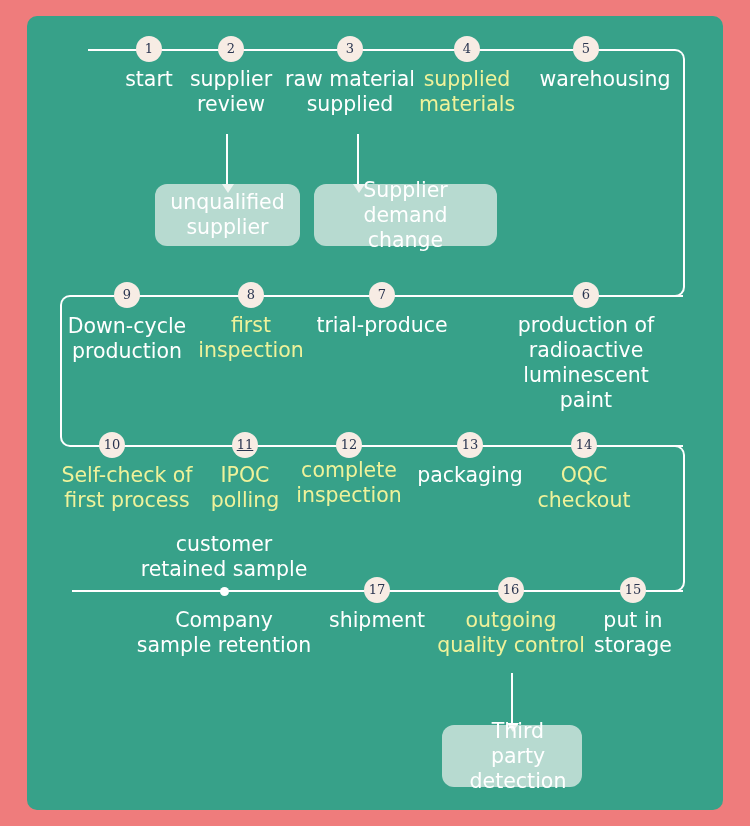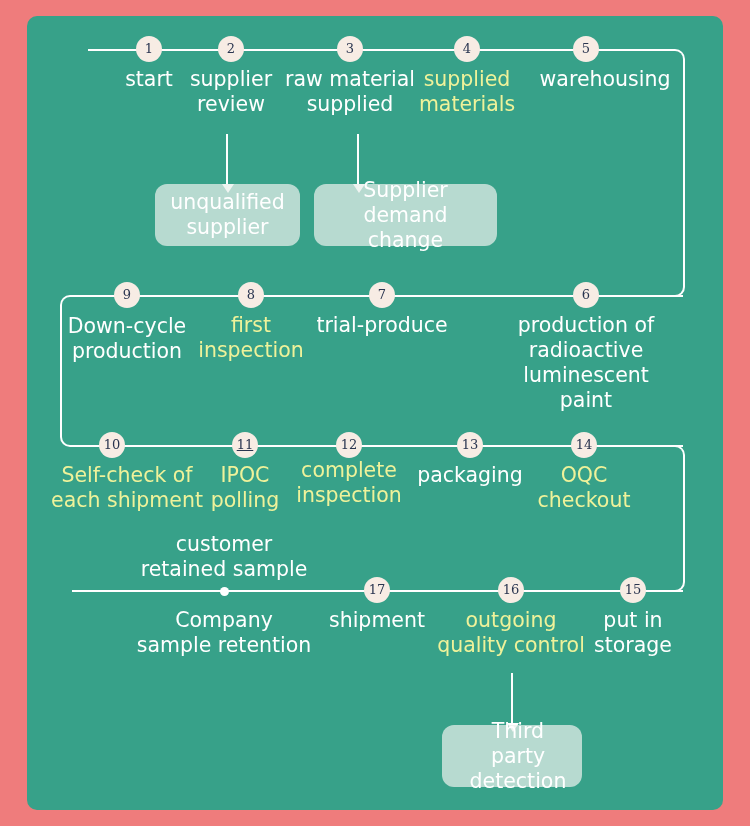--- a/index.html
+++ b/index.html
@@ -189,21 +189,21 @@
     <div class="label" style="left:559px; top:297px;">production of radioactive
 luminescent paint</div>
 
     <div class="node" style="left:85px; top:429px;">10</div>
     <div class="node" style="left:218px; top:429px;text-decoration:underline;">11</div>
     <div class="node" style="left:322px; top:429px;">12</div>
     <div class="node" style="left:443px; top:429px;">13</div>
     <div class="node" style="left:557px; top:429px;">14</div>
 
     <div class="label hl" style="left:100px; top:447px;">Self-check of
-each shipment</div>
+first process</div>
     <div class="label hl" style="left:218px; top:447px;">IPOC
 polling</div>
     <div class="label hl" style="left:322px; top:442px;">complete
 inspection</div>
     <div class="label" style="left:443px; top:447px;">packaging</div>
     <div class="label hl" style="left:557px; top:447px;">OQC
 checkout</div>
 
     <div class="dotnode" style="left:197px; top:575px;"></div>
     <div class="node" style="left:350px; top:574px;">17</div>

